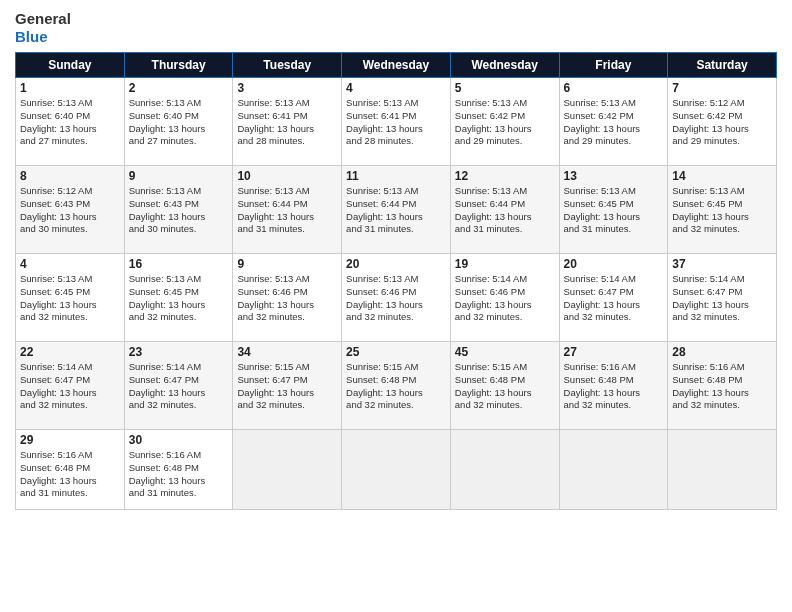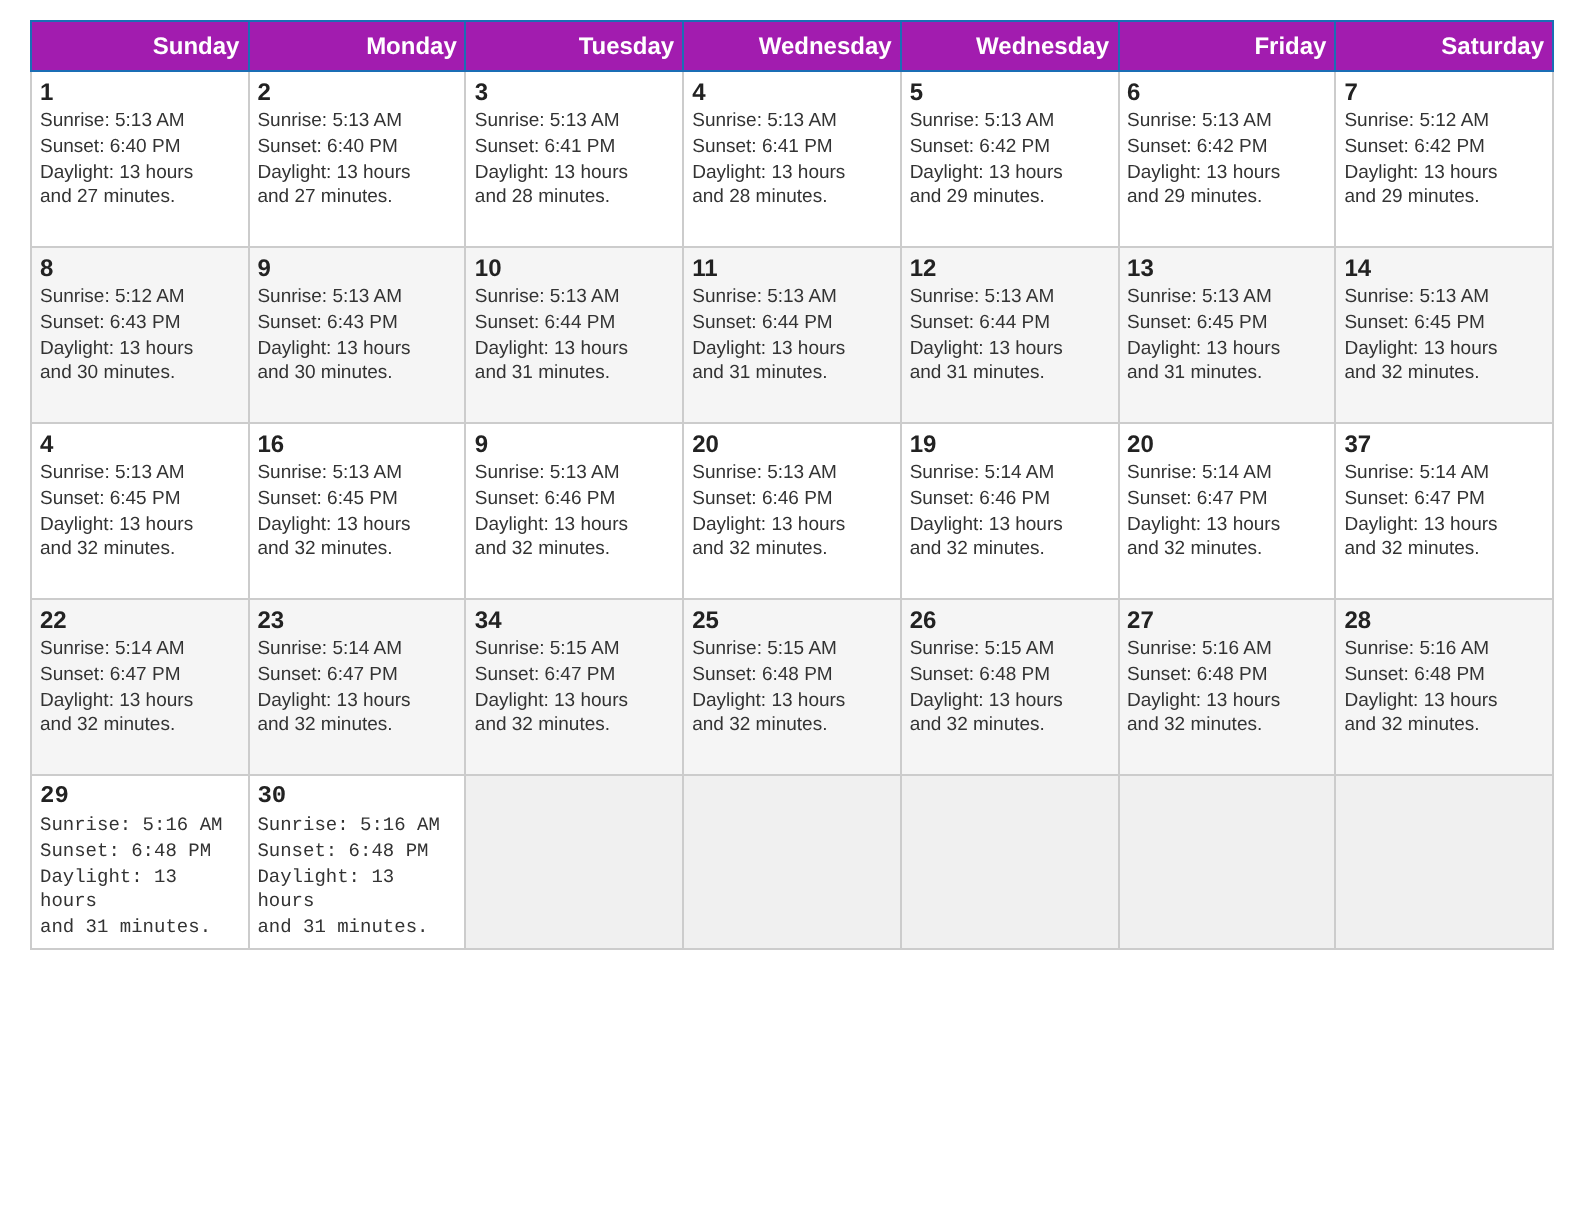--- a/index.html
+++ b/index.html
@@ -38,26 +38,26 @@
     .location-title {
       font-size: 14px;
       color: #444;
     }
     .calendar-table {
       width: 100%;
       border-collapse: collapse;
       table-layout: fixed;
     }
     .calendar-table th {
-      background: #a21caf;
+      background: #0f172a;
       color: #fff;
       padding: 5px 4px;
       font-size: 12px;
       font-weight: bold;
-      text-align: right;
+      text-align: center;
       border: 1px solid #1a6eb5;
     }
     .calendar-table td {
       border: 1px solid #ccc;
       vertical-align: top;
       padding: 3px 4px;
       height: 88px;
       background: #fff;
     }
     .calendar-table tr:nth-child(even) td {
@@ -73,33 +73,41 @@
     .day-info {
       font-size: 9.5px;
       color: #333;
       line-height: 1.35;
     }
     .empty-cell {
       background: #f0f0f0 !important;
     }
     .last-row td {
       height: 80px;
-      font-family: Liberation Mono, monospace;
     }
   </style>
 </head>
 <body>
 
 <div class="page">
+  <div class="header-area">
+    <div class="logo">
+      <div style="font-size:15px;font-weight:bold;line-height:1.2;color:#333;">General<br><span style="color:#1a6eb5;">Blue</span></div>
+    </div>
+    <div class="title-area">
+      <div class="month-title"></div>
+      <div class="location-title"></div>
+    </div>
+  </div>
 
   <table class="calendar-table">
     <thead>
       <tr>
       <th>Sunday</th>
-          <th>Monday</th>
+          <th>Thursday</th>
           <th>Tuesday</th>
           <th>Wednesday</th>
           <th>Wednesday</th>
           <th>Friday</th>
           <th>Saturday</th>
         </tr>
     </thead>
     <tbody id="calendar-body">
     <tr>
           <td>
@@ -277,21 +285,21 @@
 and 32 minutes.</div>
           </td>
           <td>
             <span class="day-num">25</span>
             <div class="day-info" style="white-space: pre-line;">Sunrise: 5:15 AM
 Sunset: 6:48 PM
 Daylight: 13 hours
 and 32 minutes.</div>
           </td>
           <td>
-            <span class="day-num">26</span>
+            <span class="day-num">45</span>
             <div class="day-info" style="white-space: pre-line;">Sunrise: 5:15 AM
 Sunset: 6:48 PM
 Daylight: 13 hours
 and 32 minutes.</div>
           </td>
           <td>
             <span class="day-num">27</span>
             <div class="day-info" style="white-space: pre-line;">Sunrise: 5:16 AM
 Sunset: 6:48 PM
 Daylight: 13 hours

